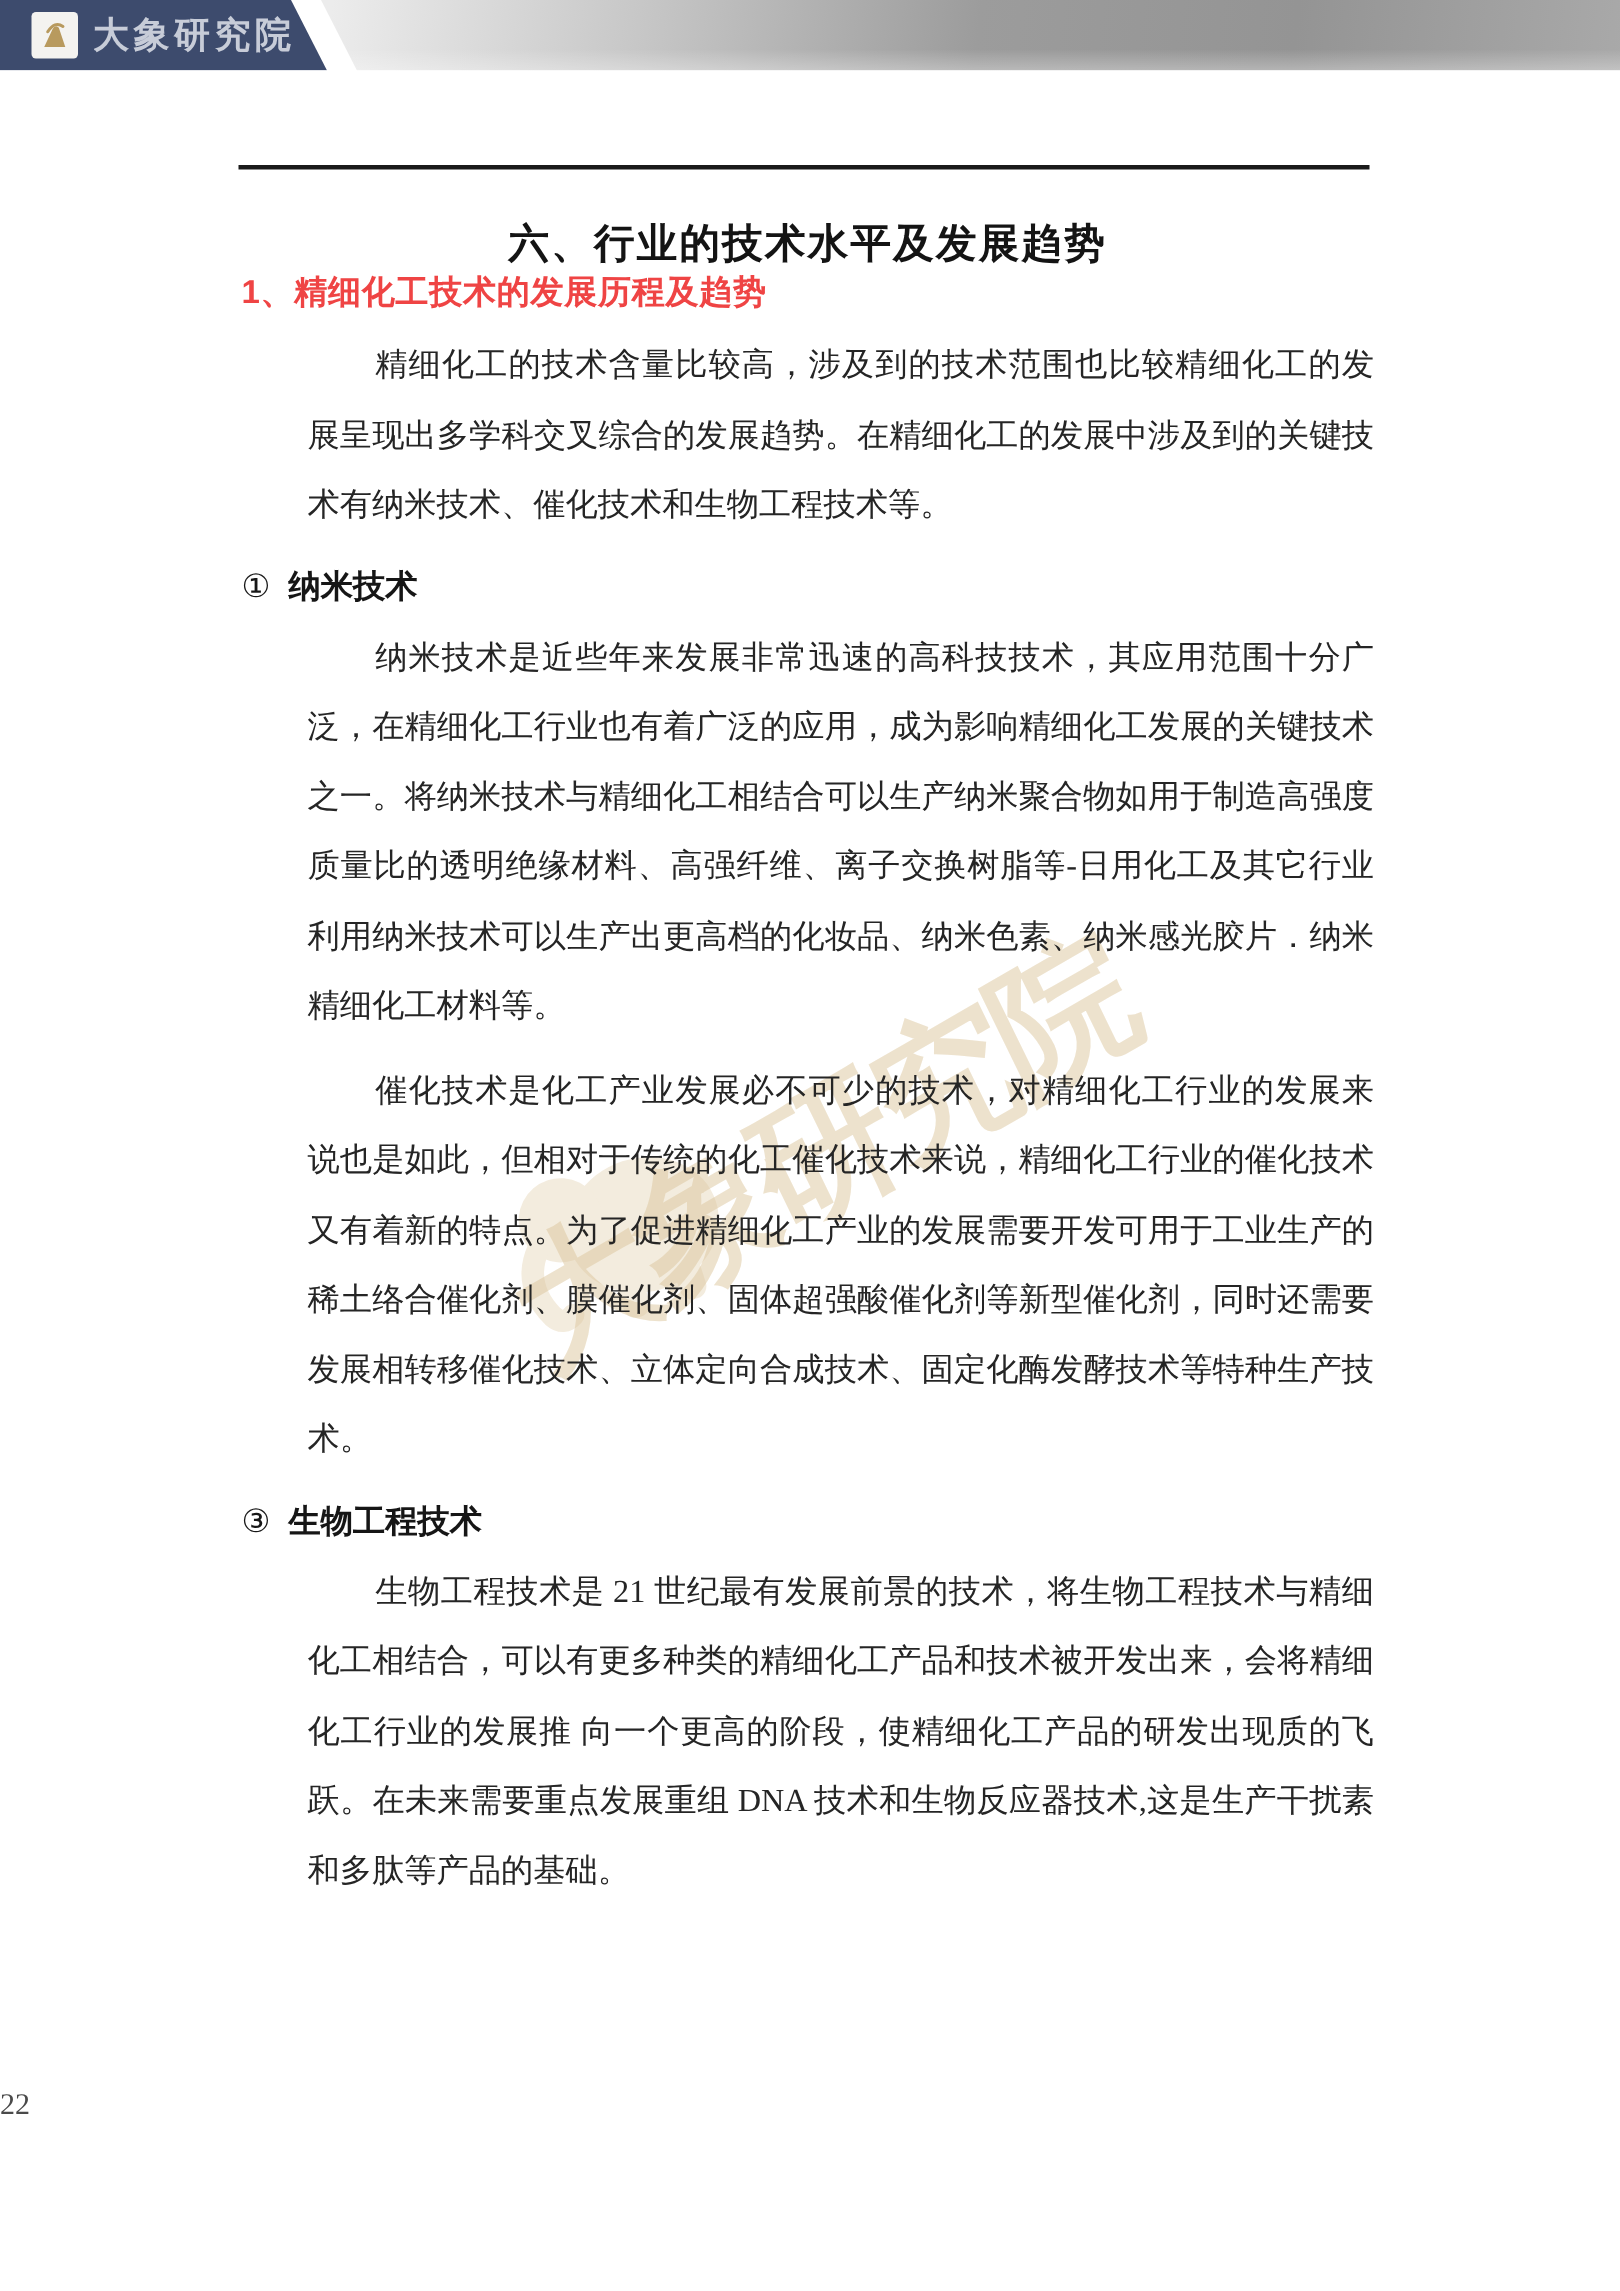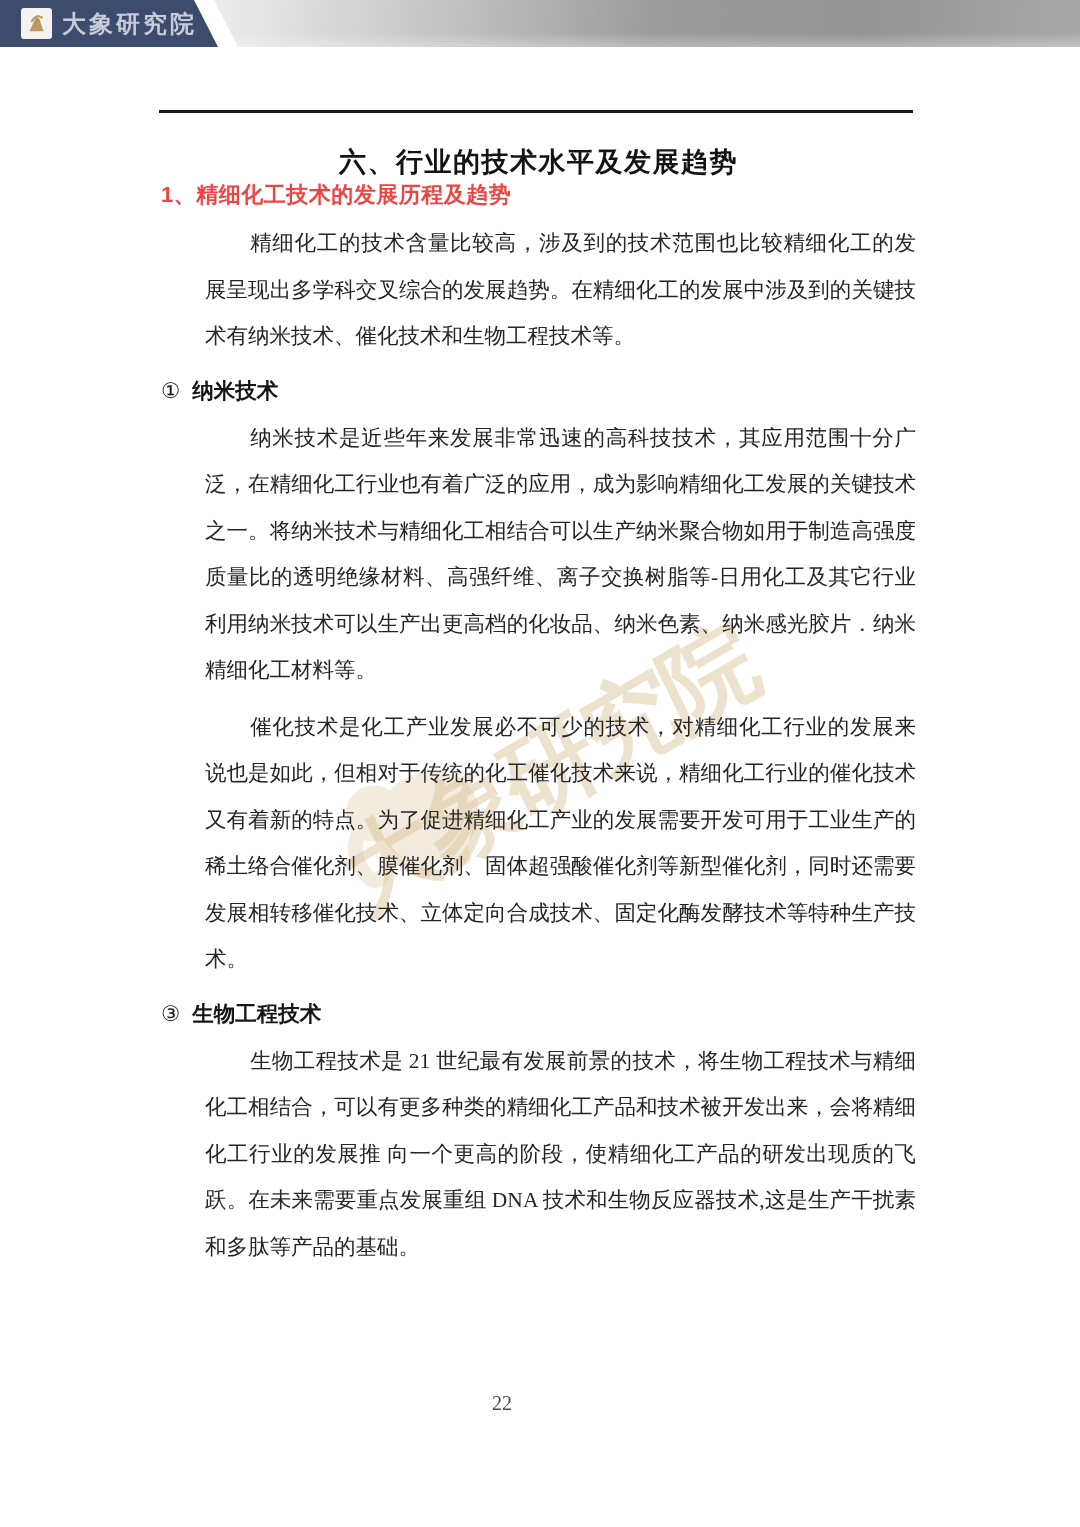--- a/index.html
+++ b/index.html
@@ -67,21 +67,21 @@
     font-size:21.5px; font-weight:bold; color:#161616;
   }
   .item-heading .marker { margin-right:12px; font-weight:normal; }
   .body-para {
     margin-top:10px;
     font-size:21.5px; line-height:46.5px; color:#252525;
     text-align:justify; text-indent:2.1em;margin-left:44px;
   }
   .page-number {
     position:absolute; left:0; top:1392px; width:1004px; z-index:2;
-    text-align:center; font-size:20px; color:#4a4a4a;
+    text-align:left; font-size:20px; color:#4a4a4a;
   }
 </style>
 </head>
 <body>
 
 <div class="page">
 
   <div class="header">
     <div class="header-gray"></div>
     <div class="header-navy">

